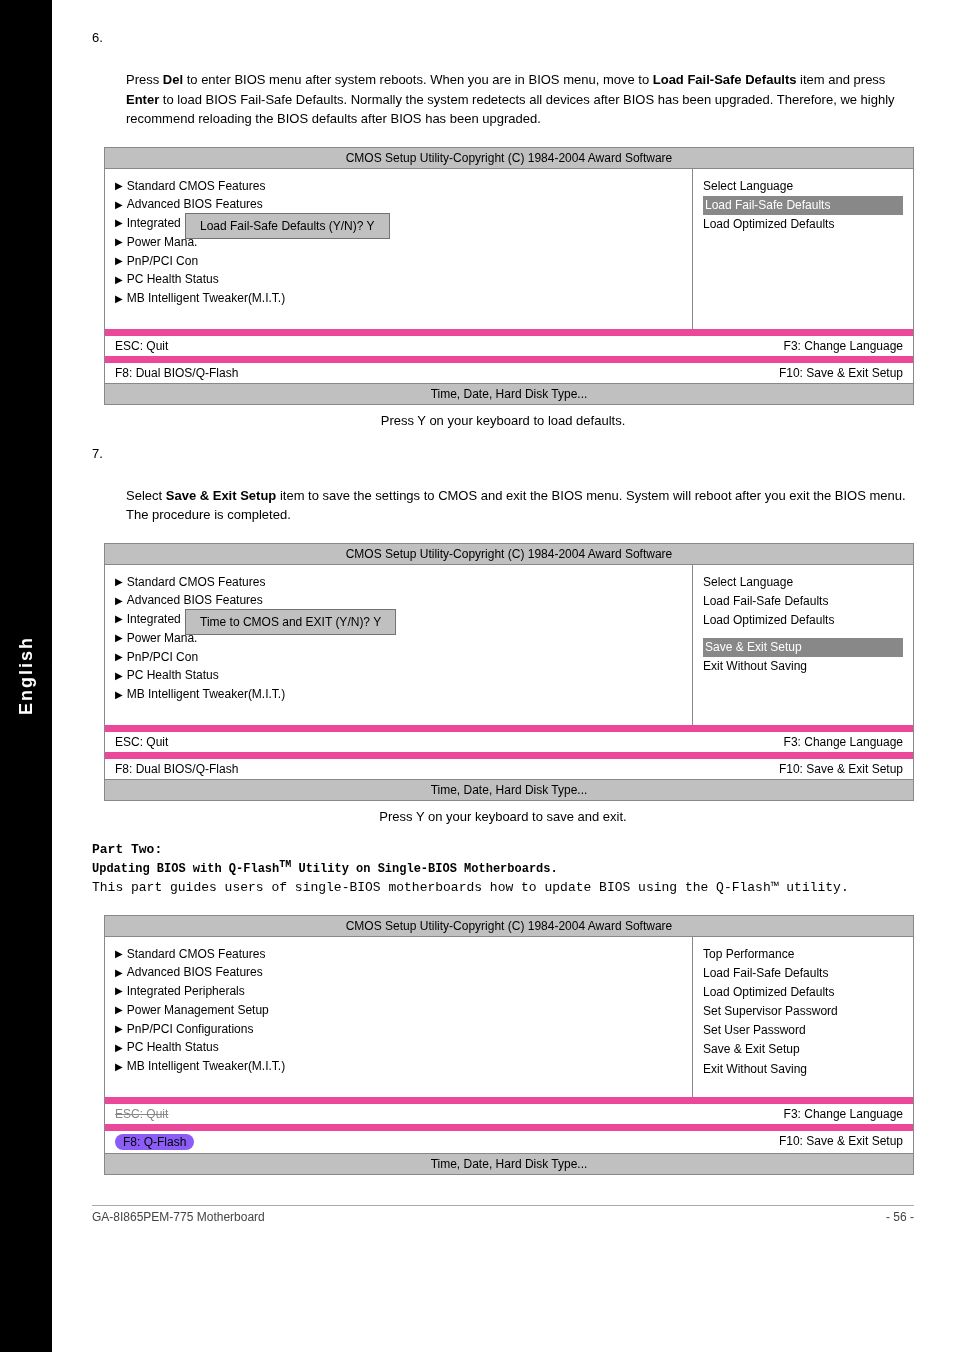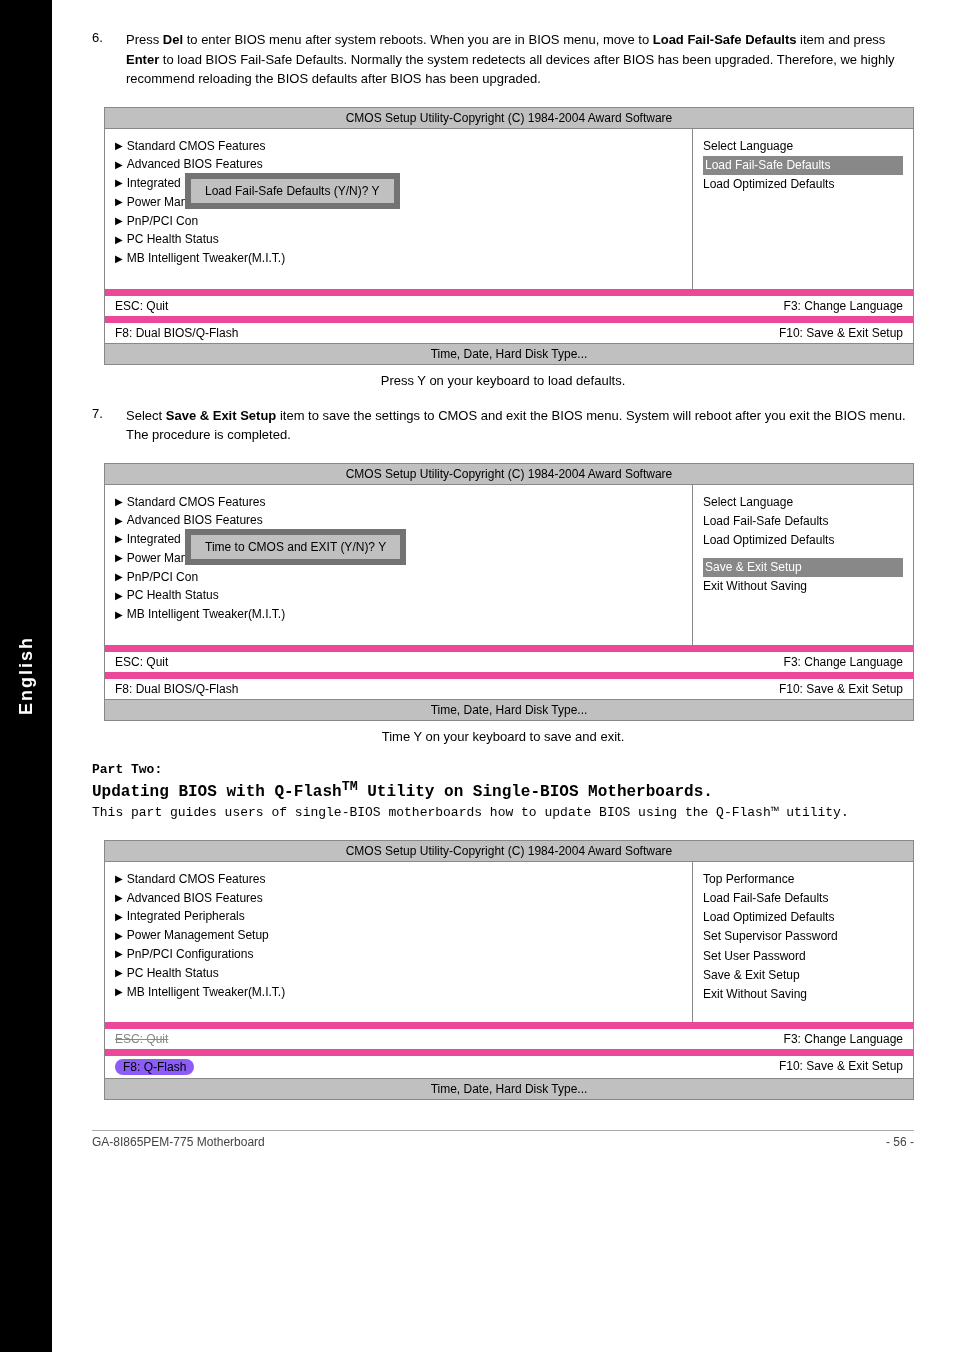--- a/index.html
+++ b/index.html
@@ -46,20 +46,21 @@
       margin-bottom: 18px;
       gap: 10px;
     }
     .step-num {
       min-width: 24px;
       font-size: 13px;
     }
     .step-text {
       font-size: 13px;
       line-height: 1.5;
+      margin-top: 40px;
     }
     .step-text b {
       font-weight: bold;
     }
 
     
     .caption {
       text-align: center;
       font-size: 13px;
       margin: 8px 0 18px 0;
@@ -128,21 +129,21 @@
       border-top: 1px solid #888;
     }
 
     
     .part-two {
       margin-top: 10px;
       margin-bottom: 20px;
       font-family: Liberation Mono, monospace;
     }
     .part-two-title {
-      font-size: 16px;
+      font-size: 12px;
       font-weight: bold;
       margin-bottom: 4px;
     }
     .part-two-sub {
       font-size: 13px;
       margin-bottom: 10px;
     }
 
     
     .f8-highlight {
@@ -168,21 +169,21 @@
       flex: 1;
       padding: 8px 0;
       border-right: 1px solid #888;
       position: relative;
     }
     .dialog-box {
       position: absolute;
       left: 80px;
       top: 44px;
       background: #c0c0c0;
-      border: 6px solid #737373;
+      border: 1px solid #737373;
       padding: 5px 14px;
       font-size: 12px;
       z-index: 10;
       white-space: nowrap;
     }
   </style>
 </head>
 <body>
 
 <div class="sidebar">
@@ -305,21 +306,21 @@
       <span>ESC: Quit</span>
       <span>F3: Change Language</span>
     </div>
     <div class="bios-footer">
       <span>F8: Dual BIOS/Q-Flash</span>
       <span>F10: Save &amp; Exit Setup</span>
     </div>
     <div class="bios-bottom-bar">Time, Date, Hard Disk Type...</div>
   </div>
 
-  <div class="caption">Time Y on your keyboard to save and exit.</div>
+  <div class="caption">Press Y on your keyboard to save and exit.</div>
 
   <div class="part-two">
     <div style="font-size:13px; font-weight:bold; margin-bottom:2px;">Part Two:</div>
     <div class="part-two-title">
       Updating BIOS with Q-Flash<sup>TM</sup> Utility on Single-BIOS Motherboards.
     </div>
     <div class="part-two-sub">This part guides users of single-BIOS motherboards how to update BIOS using the Q-Flash™ utility.</div>
   </div>
 
   <div class="bios-box">

